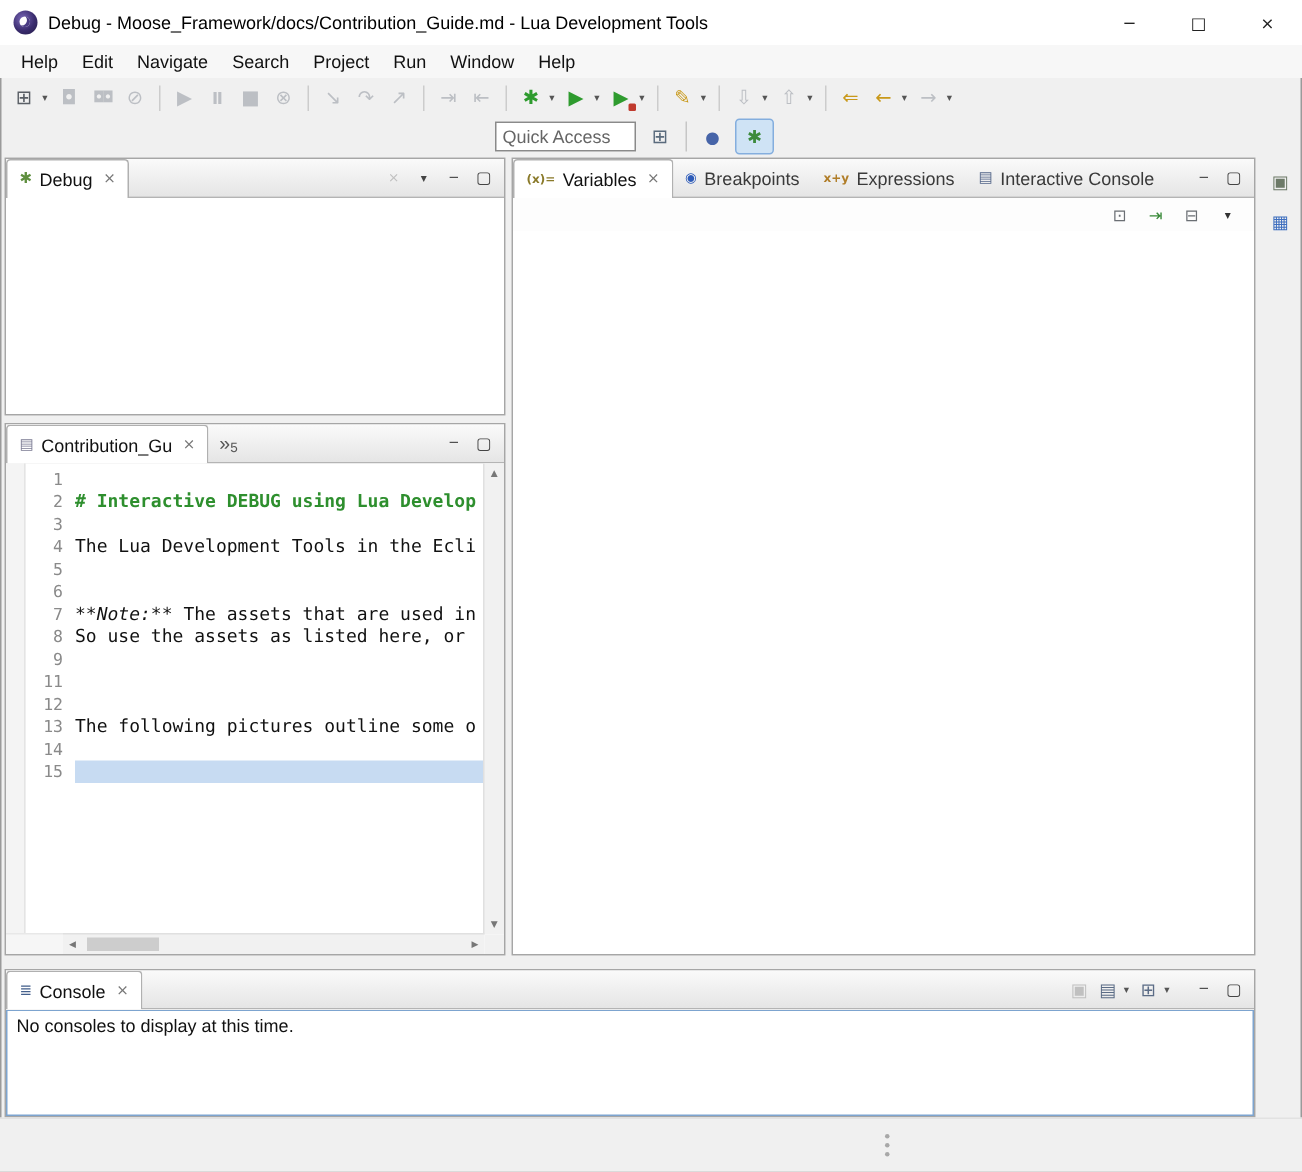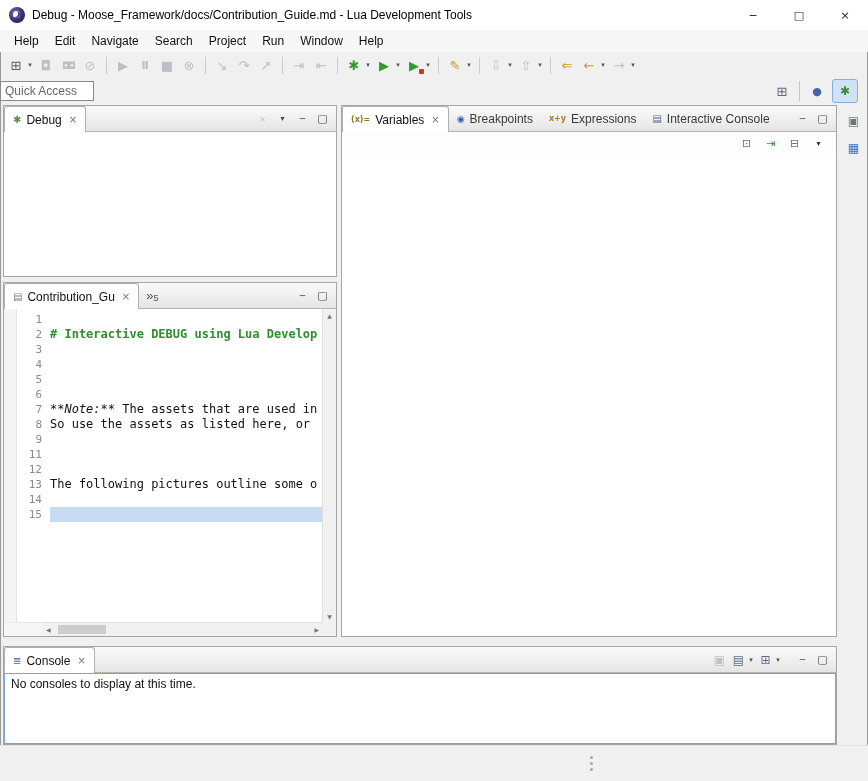--- a/index.html
+++ b/index.html
@@ -36,21 +36,21 @@
   .tbbtn.dis{color:#bcbfc4;}
   .tbbtn.c-green{color:#2e9b2e;}
   .tbbtn.c-gold{color:#c9991a;}
   .tbbtn.c-dim{color:#5a5f66;}
   .tbbtn.bold{font-weight:bold;font-size:11px;}
   .tbbtn.tight{letter-spacing:-2px;font-size:10px;}
   .tbbtn.sep{width:1px;height:17px;background:#cccccc;margin:0 4px;border-radius:0;}
   .tbbtn.badge-red::after{content:"";position:absolute;right:0px;bottom:1px;width:5px;height:5px;background:#c03a2e;border-radius:1px;}
 
   
-  .persprow{position:absolute;top:78px;left:0;right:4px;height:26px;display:flex;align-items:center;justify-content:space-between;padding-right:6px;gap:4px;}
+  .persprow{position:absolute;top:78px;left:0;right:16px;height:26px;display:flex;align-items:center;justify-content:center;padding-right:6px;gap:4px;}
   .quick-access{width:88px;height:18px;border:1px solid #8a8a8a;background:#fff;color:#666;
     display:flex;align-items:center;padding-left:4px;font-size:12px;}
   .persp-btns{display:flex;align-items:center;gap:3px;}
   .persp-btn{width:24px;height:22px;display:flex;align-items:center;justify-content:center;border-radius:3px;
     font-family:"DejaVu Sans",sans-serif;font-size:12px;}
   .persp-btn.psep{width:1px;height:20px;background:#c6c6c6;border-radius:0;margin:0 2px;}
   .persp-btn.p-open{color:#5a6b7d;font-size:13px;}
   .persp-btn.p-lua{color:#4664a8;font-size:11px;}
   .persp-btn.p-debug{color:#3c8a3c;}
   .persp-btn.active{background:#cfe3f5;border:1px solid #84aede;}
@@ -351,20 +351,21 @@
         <div class="eline">
           <span class="lnum">2</span>
           <span class="ltext heading"><span class="ltxt"># Interactive DEBUG using Lua Develop</span></span>
         </div>
         <div class="eline">
           <span class="lnum">3</span>
           <span class="ltext"><span class="ltxt"></span></span>
         </div>
         <div class="eline">
           <span class="lnum">4</span>
+          <span class="ltext"><span class="ltxt">The Lua Development Tools in the Ecli</span></span>
         </div>
         <div class="eline">
           <span class="lnum">5</span>
         </div>
         <div class="eline">
           <span class="lnum">6</span>
           <span class="ltext"><span class="ltxt"></span></span>
         </div>
         <div class="eline">
           <span class="lnum">7</span>

